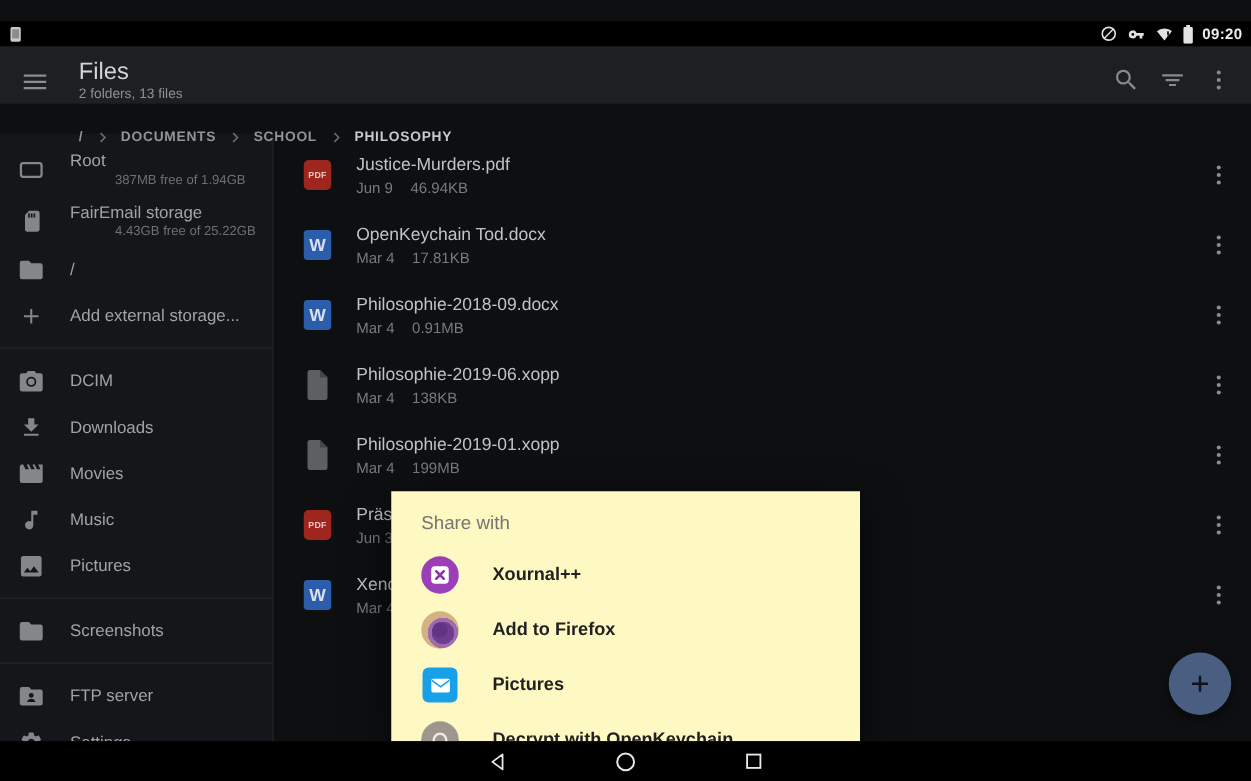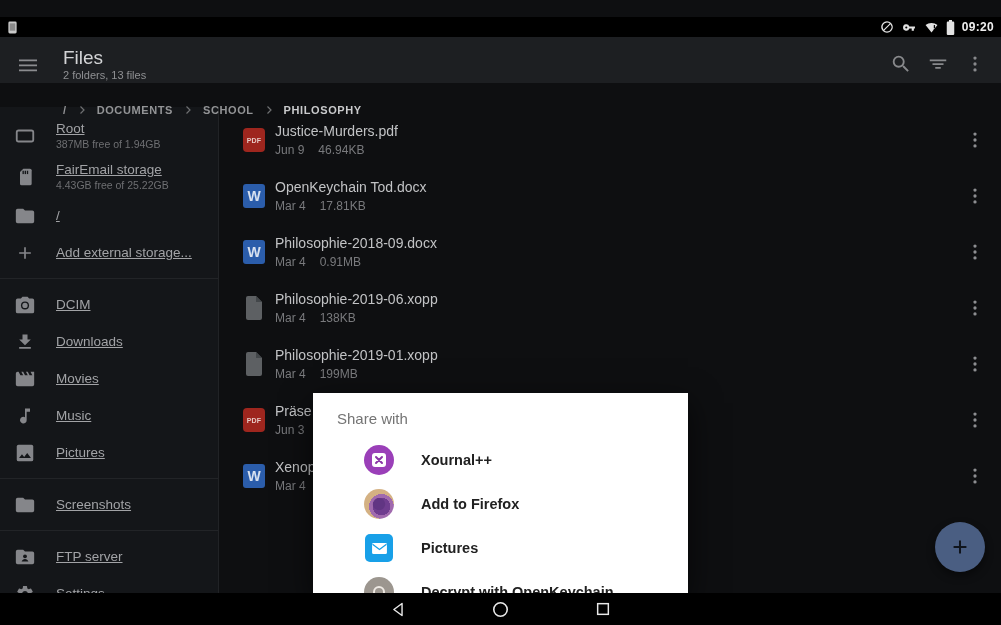--- a/index.html
+++ b/index.html
@@ -30,44 +30,44 @@
   .crumb.active{color:#c9cacc;}
   .crumb-sep{color:#6f7072;width:12px;height:12px;}
 
   
   .sidebar{position:absolute;top:107px;left:0;width:219px;bottom:32px;background:#141619;
     border-right:1px solid #212326;box-sizing:border-box;padding-top:8px;overflow:hidden;z-index:2;}
   .side-item{display:flex;align-items:center;height:37px;padding-left:13px;cursor:pointer;}
   .side-item.two-line{height:41px;}
   .side-ic{width:24px;height:24px;color:#85868a;flex:none;}
   .side-text{margin-left:19px;min-width:0;}
-  .side-label{font-size:13.5px;color:#a2a3a6;white-space:nowrap;text-decoration:underline;}
-  .side-sub{font-size:10.5px;color:#6e6f72;margin-top:2px;white-space:nowrap;}
+  .side-label{font-size:13.5px;color:#a2a3a6;white-space:nowrap;}
+  .side-sub{font-size:10.5px;color:#6e6f72;margin-top:2px;white-space:nowrap;margin-left:36px;}
   .side-divider{height:1px;background:#222427;margin:7px 0;}
 
   
   .file-list{position:absolute;top:107px;left:219px;right:0;bottom:32px;padding-top:5px;z-index:1;}
   .file-row{height:56px;display:flex;align-items:center;padding:0 14px 0 22px;cursor:pointer;}
   .file-ic-wrap{width:26px;height:28px;flex:none;display:flex;align-items:center;justify-content:center;}
   .badge{width:22px;height:24px;border-radius:4px;display:flex;align-items:center;justify-content:center;
     font-weight:bold;}
   .badge.pdf{background:#9e261e;color:#e6c9c5;font-size:7px;letter-spacing:.2px;}
   .badge.word{background:#2b5dab;color:#d7e1f0;font-size:14px;border-radius:3px;}
   .doc-ic{color:#5d6063;}
-  .file-text{margin-left:8px;flex:1;min-width:0;}
+  .file-text{margin-left:18px;flex:1;min-width:0;}
   .file-name{font-size:14px;color:#c2c3c5;white-space:nowrap;overflow:hidden;}
   .file-meta{font-size:12px;color:#797a7d;margin-top:4px;display:flex;gap:14px;}
   .row-menu{width:24px;height:24px;color:#8d8e91;flex:none;cursor:pointer;}
 
   
-  .dialog{position:absolute;left:313px;top:393px;width:375px;height:200px;background:#ffffff;
+  .dialog{position:absolute;left:313px;top:393px;width:375px;height:200px;background:#fef9c3;
     z-index:6;box-shadow:0 10px 30px rgba(0,0,0,.65);overflow:hidden;}
   .dialog-title{padding:17px 24px 0;font-size:15px;color:#747474;}
   .dialog-list{margin-top:11px;}
-  .dialog-item{display:flex;align-items:center;height:44px;padding-left:24px;gap:27px;cursor:pointer;margin-left:27px;}
+  .dialog-item{display:flex;align-items:center;height:44px;padding-left:24px;gap:27px;cursor:pointer;}
   .dialog-item-label{font-size:14.5px;font-weight:bold;color:#212121;}
   .app-ic{width:30px;height:30px;border-radius:50%;flex:none;display:flex;align-items:center;justify-content:center;}
   .app-ic.xournal{background:#9a3fb8;}
   .app-ic.firefox{background:radial-gradient(circle at 58% 58%, #6f3d8f 0 36%, #a06aae 36% 50%, #d4b183 50% 100%);}
   .app-ic.fairemail{border-radius:5px;background:#18a0e8;width:28px;height:28px;margin:1px;}
   .app-ic.openkeychain{background:#9c968f;}
 
   
   .fab{position:absolute;left:935px;top:522px;width:50px;height:50px;border-radius:50%;
     background:#4a5e82;display:flex;align-items:center;justify-content:center;z-index:5;cursor:pointer;

